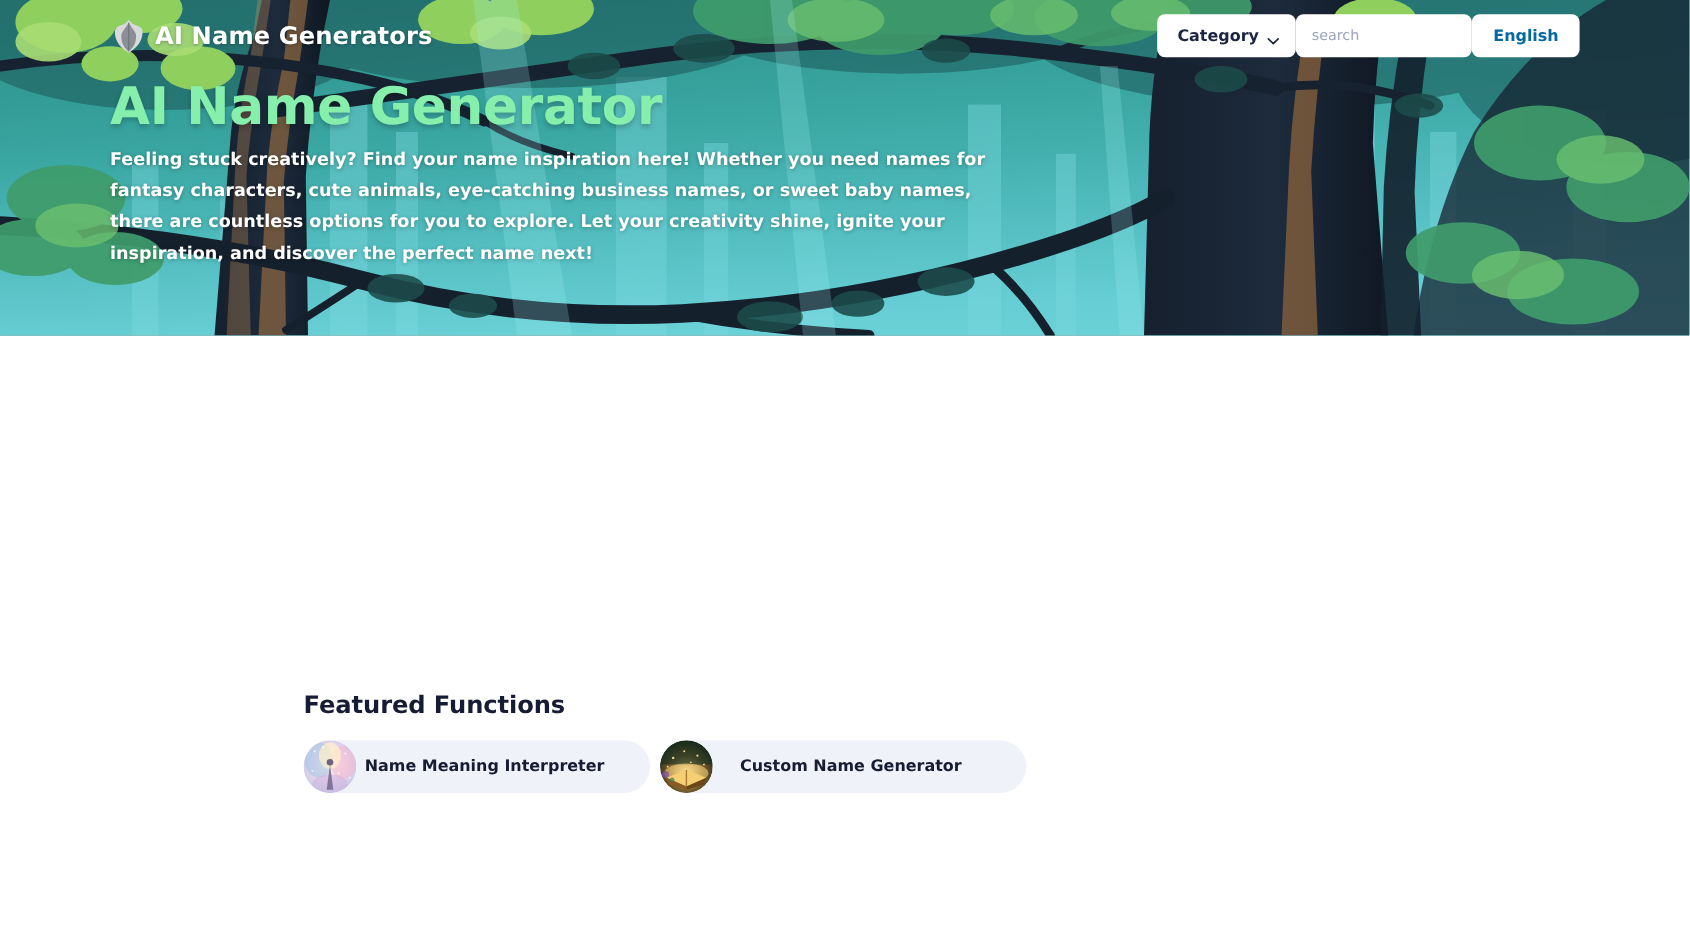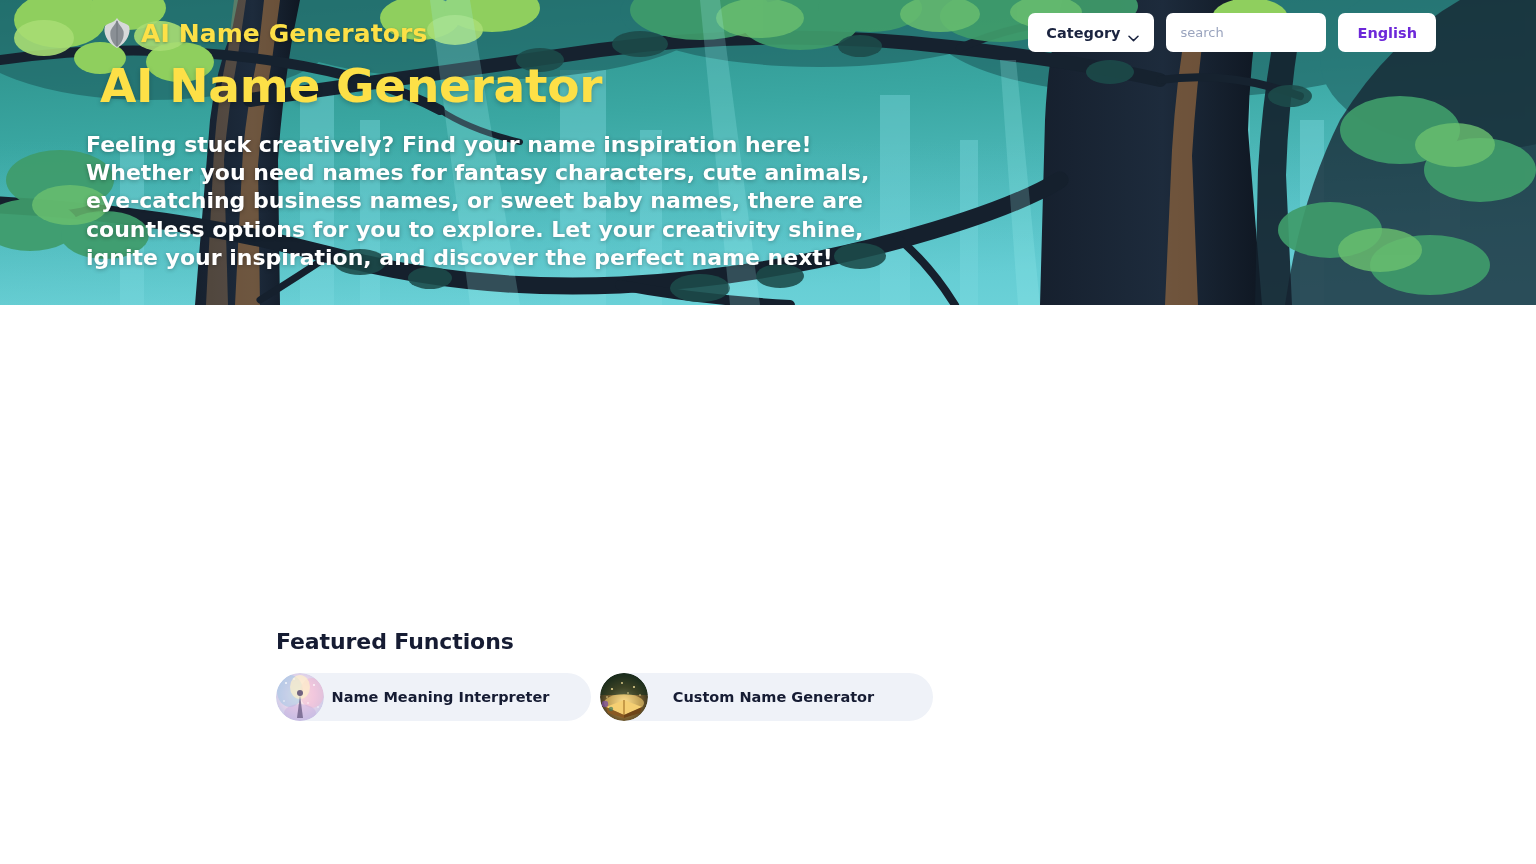--- a/index.html
+++ b/index.html
@@ -37,35 +37,35 @@
     position: absolute;
     left: 102px; top: 17px;
     display: flex;
     align-items: center;
     gap: 9px;
     cursor: pointer;
   }
   .brand-logo { width: 30px; height: 32px; display: block; flex: none; }
   .brand-text {
     font-family: "DejaVu Sans", "Liberation Sans", sans-serif;
-    font-size: 25px;
-    font-weight: 700;
-    color: #fde047;
+    font-size: 22px;
+    font-weight: 700;
+    color: #ffffff;
     letter-spacing: 0.1px;
     white-space: nowrap;
     text-shadow: 0 1px 3px rgba(0,0,0,.28);
   }
 
   
   .header-controls {
     position: absolute;
     right: 100px; top: 13px;
     display: flex;
     align-items: center;
-    gap: 12px;
+    gap: 0;
   }
   .ctrl {
     height: 39px;
     background: #ffffff;
     border: none;
     border-radius: 7px;
     display: flex;
     align-items: center;
     font-family: "DejaVu Sans", "Liberation Sans", sans-serif;
   }
@@ -90,43 +90,43 @@
     font-family: "DejaVu Sans", "Liberation Sans", sans-serif;
     font-size: 13px;
     font-weight: 400;
     color: #1b2440;
   }
   .ctrl-search input::placeholder { color: #9aa4be; }
   .ctrl-lang {
     padding: 0 19px;
     font-size: 14.5px;
     font-weight: 700;
-    color: #6d28d9;
+    color: #0369a1;
     cursor: pointer;
   }
 
   
   .hero-title {
     position: absolute;
-    left: 100px; top: 58px;
+    left: 100px; top: 70px;
     font-family: "DejaVu Sans", "Liberation Sans", sans-serif;
     font-size: 47px;
     line-height: 56px;
     font-weight: 700;
-    color: #fde047;
+    color: #86efac;
     letter-spacing: -0.3px;
     text-shadow: 0 2px 5px rgba(0,0,0,.22);
     white-space: nowrap;
   }
   .hero-desc {
     position: absolute;
-    left: 86px; top: 131px;
+    left: 100px; top: 131px;
     width: 800px;
     font-family: "DejaVu Sans", "Liberation Sans", sans-serif;
-    font-size: 22px;
+    font-size: 16px;
     line-height: 28.2px;
     font-weight: 700;
     color: #ffffff;
     text-shadow: 0 1px 4px rgba(0,0,0,.30);
   }
 
   
   .main {
     position: relative;
     width: 1536px;

